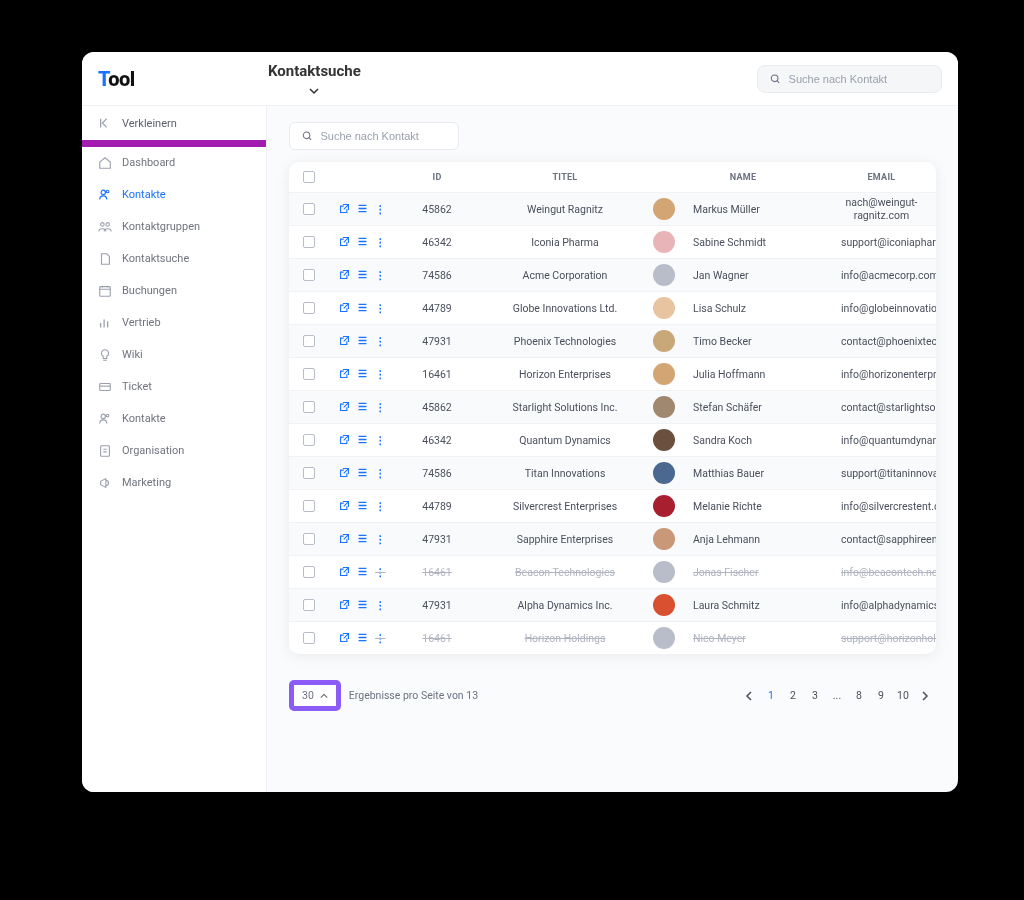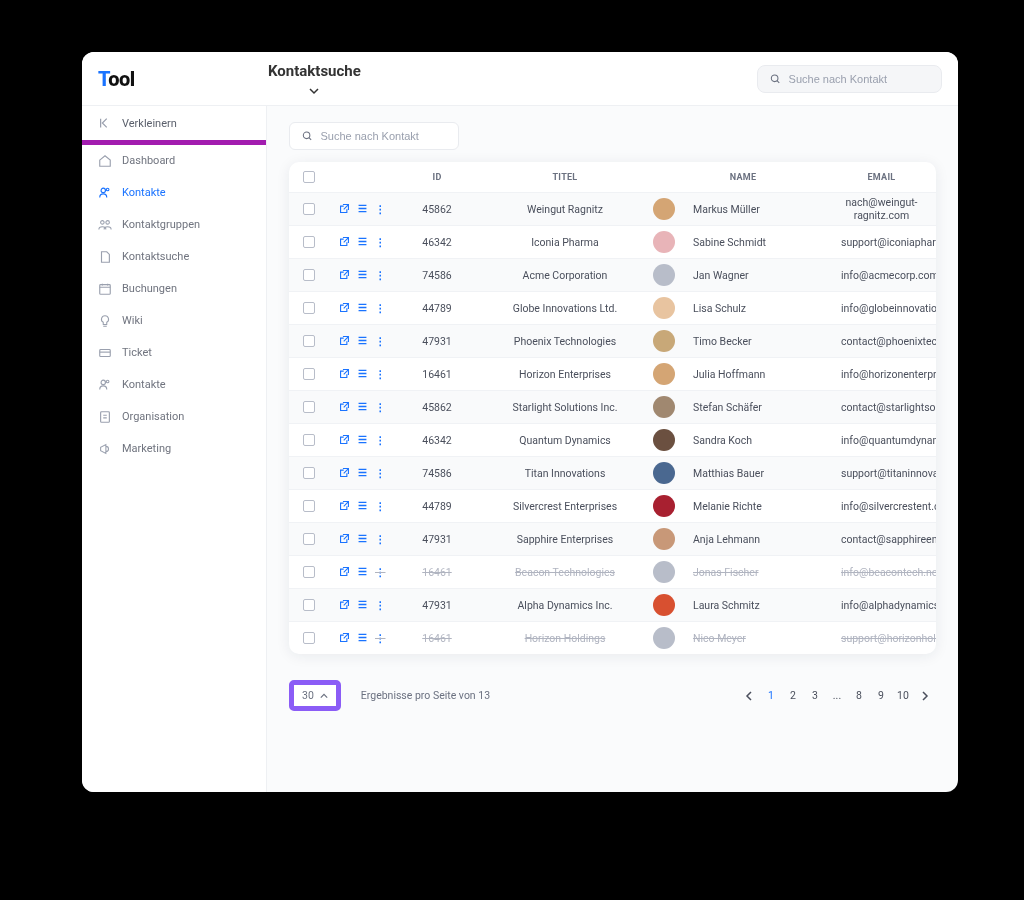--- a/index.html
+++ b/index.html
@@ -9,21 +9,21 @@
   .logo{width:170px;font-size:20px;font-weight:800;letter-spacing:-.5px;color:#111;}
   .logo .accent{color:#1a73ff;}
   .page-title{font-size:15px;font-weight:700;color:#333;display:flex;align-items:center;gap:6px;flex-direction:column;}
   .page-title svg{width:10px;height:10px;}
   .spacer{flex:1;}
   .search-pill{display:flex;align-items:center;gap:8px;background:#f5f6f8;border:1px solid #e9ebef;border-radius:8px;padding:7px 12px;width:185px;color:#8a90a0;}
   .search-pill input{border:none;background:transparent;outline:none;font-size:11px;color:#333;width:100%;}
   .search-pill input::placeholder{color:#9aa0ae;}
   .body{flex:1;display:flex;min-height:0;}
   .sidebar{width:185px;background:#fff;border-right:1px solid #eef0f3;overflow:hidden;}
-  .sb-collapse{display:flex;align-items:center;gap:10px;padding:10px 16px;border-bottom:5px solid #a21caf;color:#5a5f6b;font-size:11px;}
+  .sb-collapse{display:flex;align-items:center;gap:10px;padding:10px 16px;border-bottom:7px solid #a21caf;color:#5a5f6b;font-size:11px;}
   .sb-item{display:flex;align-items:flex-start;gap:10px;padding:9px 16px;color:#70747f;font-size:11px;cursor:pointer;}
   .sb-item.active{color:#1a73ff;}
   .sb-item .ic{width:14px;height:14px;display:flex;align-items:center;justify-content:center;color:#9aa0ae;}
   .sb-item.active .ic{color:#1a73ff;}
   .content{flex:1;display:flex;flex-direction:column;min-width:0;padding:16px 0 0 0;}
   .local-search{margin:0 22px 12px 22px;display:flex;align-items:center;gap:8px;background:#fff;border:1px solid #e9ebef;border-radius:6px;padding:7px 12px;width:170px;color:#8a90a0;}
   .local-search input{border:none;background:transparent;outline:none;font-size:11px;color:#333;width:100%;}
   .local-search input::placeholder{color:#9aa0ae;}
   .table-wrap{margin:0 22px;background:#fff;border-radius:10px;box-shadow:0 2px 14px rgba(30,40,60,.08);overflow:hidden;}
   .thead,.trow{display:grid;grid-template-columns:28px 50px 80px 160px 180px 1fr;align-items:center;gap:8px;padding:0 14px;text-align:center;}
@@ -32,21 +32,21 @@
   .trow.alt{background:#f9fafb;}
   .trow.disabled{color:#b0b4c0;text-decoration:line-through;}
   .cbx{width:12px;height:12px;border:1.5px solid #b8bdc9;border-radius:2px;background:#fff;cursor:pointer;}
   .actions{display:flex;align-items:center;gap:6px;}
   .actions .ic{width:12px;height:12px;color:#1a73ff;cursor:pointer;}
   .actions .dots{color:#1a73ff;font-weight:700;cursor:pointer;}
   .namecell{display:flex;align-items:center;gap:18px;}
   .avatar{width:22px;height:22px;border-radius:50%;flex-shrink:0;}
   .pager{margin:26px 22px 0 22px;display:flex;align-items:center;font-size:10.5px;color:#6b7180;}
   .page-size{display:flex;align-items:center;gap:6px;border:5px solid #8b5cf6;border-radius:5px;padding:4px 8px;background:#fff;cursor:pointer;}
-  .pager-info{margin-left:20px;}
+  .pager-info{margin-left:8px;}
   .pager .spacer{flex:1;}
   .pg-btn{width:22px;height:22px;display:flex;align-items:center;justify-content:center;border-radius:4px;cursor:pointer;color:#4a4f5c;}
   .pg-btn.active{color:#1a73ff;}
   svg{display:block;}
 </style>
 </head>
 <body>
 
 <div class="window">
   <div class="topbar">
@@ -117,20 +117,28 @@
               <svg viewBox="0 0 16 16" width="14" height="14">
                 <rect x="2" y="3" width="12" height="11" rx="1" fill="none" stroke="currentColor" stroke-width="1.3"></rect>
                 <path d="M2 6h12M5 2v2M11 2v2" stroke="currentColor" stroke-width="1.3"></path>
               </svg>
             </span>
             <span>Buchungen</span>
           </div>
           <div class="sb-item">
             <span class="ic">
               <svg viewBox="0 0 16 16" width="14" height="14">
+                <path d="M3 13V8M7 13V4M11 13V6" fill="none" stroke="currentColor" stroke-width="1.5"></path>
+              </svg>
+            </span>
+            <span>Vertrieb</span>
+          </div>
+          <div class="sb-item">
+            <span class="ic">
+              <svg viewBox="0 0 16 16" width="14" height="14">
                 <path d="M8 2a4 4 0 00-2 7.5V12h4V9.5A4 4 0 008 2z" fill="none" stroke="currentColor" stroke-width="1.2"></path>
                 <path d="M6 14h4" stroke="currentColor" stroke-width="1.2"></path>
               </svg>
             </span>
             <span>Wiki</span>
           </div>
           <div class="sb-item">
             <span class="ic">
               <svg viewBox="0 0 16 16" width="14" height="14">
                 <rect x="2" y="4" width="12" height="8" rx="1" fill="none" stroke="currentColor" stroke-width="1.3"></rect>

